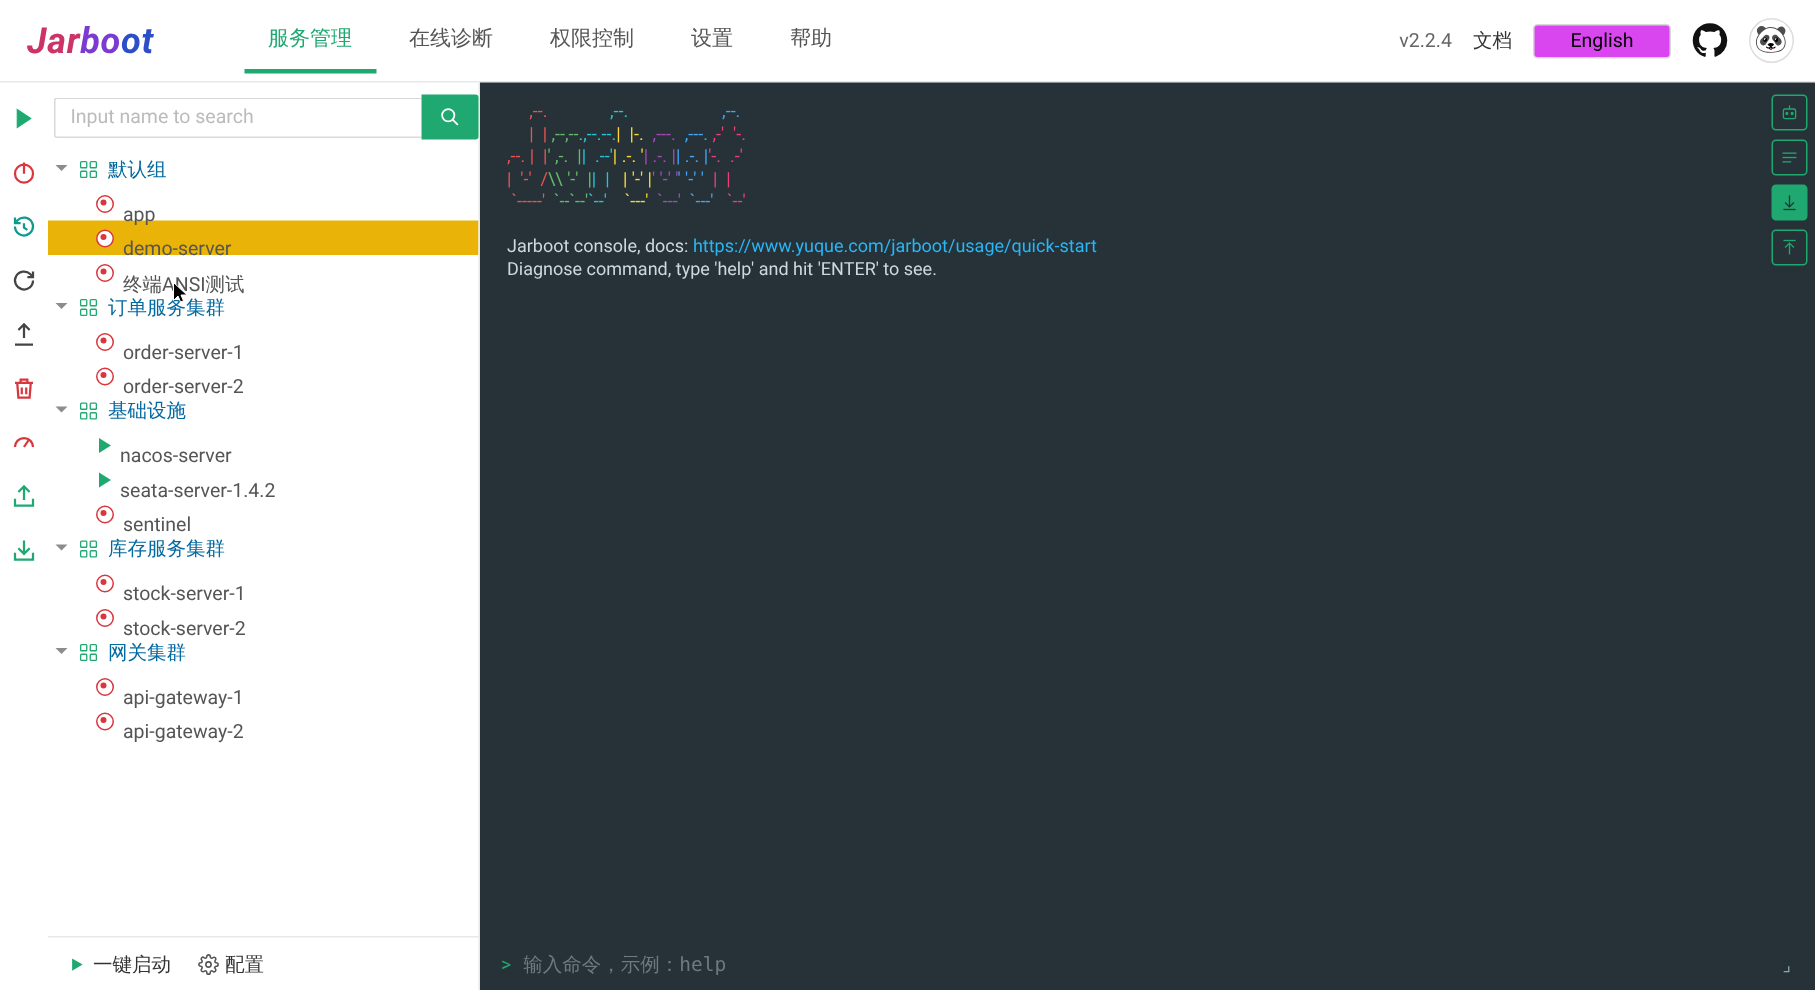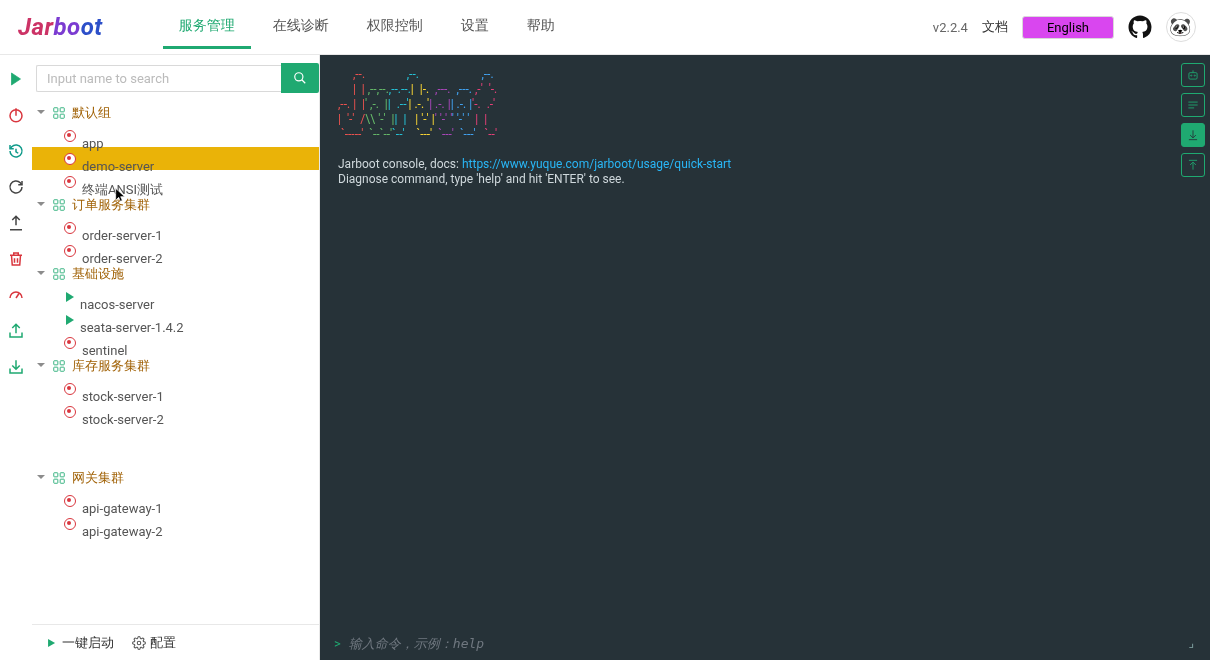--- a/index.html
+++ b/index.html
@@ -43,40 +43,40 @@
 .search-btn { width: 38px; height: 30px; background: #1fa971; border: none; display: flex; align-items: center; justify-content: center; cursor: pointer; border-radius: 0 2px 2px 0; }
 .search-btn svg { width: 14px; height: 14px; stroke: #fff; fill: none; stroke-width: 2; }
 
 .tree { flex: 1; overflow: auto; font-size: 13px; }
 .tree-row { display: flex; align-items: center; height: 23px; cursor: pointer; white-space: nowrap; }
 .tree-row.selected { background: #eab308; }
 .caret { width: 12px; height: 12px; margin: 0 4px 0 0; }
 .caret svg { width: 10px; height: 10px; fill: #8c8c8c; display: block; }
 .group-icon { width: 14px; height: 14px; margin-right: 6px; }
 .group-icon svg { width: 14px; height: 14px; stroke: #1fa971; fill: none; stroke-width: 1.5; }
-.group-label { color: #a16207; font-weight: 500; }
+.group-label { color: #0369a1; font-weight: 500; }
 .status-dot { width: 12px; height: 12px; border-radius: 50%; margin-right: 6px; flex: 0 0 auto; position: relative; box-sizing: border-box; }
 .status-dot.stopped { border: 1.5px solid #d9363e; background: #fff; }
 .status-dot.stopped::after { content: ""; position: absolute; top: 2px; left: 2px; width: 4px; height: 4px; border-radius: 50%; background: #d9363e; }
 .run-tri { width: 0; height: 0; border-left: 8px solid #1fa971; border-top: 5px solid transparent; border-bottom: 5px solid transparent; margin-right: 6px; margin-left: 2px; }
 .leaf-label { color: #555; margin-top: 16px; }
 
 .bottom-bar { height: 36px; border-top: 1px solid #e8e8e8; display: flex; align-items: center; gap: 18px; padding-left: 12px; font-size: 13px; color: #333; }
 .bottom-btn { display: flex; align-items: center; gap: 4px; cursor: pointer; }
 .bottom-btn svg { width: 14px; height: 14px; }
 .bottom-btn.play svg { fill: #1fa971; }
 
 
 .terminal-wrap { flex: 1; display: flex; flex-direction: column; background: #263238; position: relative; min-width: 0; }
 .terminal { flex: 1; padding: 12px 18px; font-family: "Consolas", "Menlo", monospace; font-size: 12px; line-height: 1.25; color: #cfd8dc; overflow: auto; white-space: pre; }
 .ascii-row { display: block; }
 .t-link { color: #29b6f6; }
 .term-input-row { height: 34px; display: flex; align-items: center; padding: 0 14px; font-family: monospace; font-size: 13px; color: #1fa971; }
 .term-prompt { margin-right: 8px; }
-.term-input { flex: 1; background: transparent; border: none; outline: none; color: #84cc16; font-family: monospace; font-size: 13px; font-style: italic; }
+.term-input { flex: 1; background: transparent; border: none; outline: none; color: #84cc16; font-family: monospace; font-size: 13px; }
 .term-input::placeholder { color: #707880; }
 .bottom-right-glyph { color: #8aa; font-size: 12px; margin-left: auto; margin-right: 2px; }
 
 
 .term-tools { position: absolute; right: 5px; top: 8px; display: flex; flex-direction: column; gap: 6px; }
 .term-tool { width: 24px; height: 24px; border: 1px solid #1fa971; border-radius: 3px; display: flex; align-items: center; justify-content: center; cursor: pointer; }
 .term-tool.filled { background: #1fa971; }
 .term-tool svg { width: 14px; height: 14px; }
 .term-tool:not(.filled) svg { stroke: #1fa971; fill: none; stroke-width: 1.5; }
 .term-tool.filled svg { stroke: #263238; fill: none; stroke-width: 1.5; }
@@ -276,21 +276,21 @@
           <span class="group-label">库存服务集群</span>
         </div>
         <div class="tree-row" style="padding-left: 32px;">
           <span class="status-dot stopped"></span>
           <span class="leaf-label">stock-server-1</span>
         </div>
         <div class="tree-row" style="padding-left: 32px;">
           <span class="status-dot stopped"></span>
           <span class="leaf-label">stock-server-2</span>
         </div>
-        <div class="tree-row" style="padding-left: 4px; margin-top: 43px;">
+        <div class="tree-row" style="padding-left: 4px;">
           <span class="caret">
             <svg viewBox="0 0 10 10">
               <path d="M1 3l4 4 4-4z"></path>
             </svg>
           </span>
           <span class="group-icon"><svg viewBox="0 0 24 24">
               <rect x="3" y="3" width="7" height="7" rx="1"></rect>
               <rect x="14" y="3" width="7" height="7" rx="1"></rect>
               <rect x="3" y="14" width="7" height="7" rx="1"></rect>
               <rect x="14" y="14" width="7" height="7" rx="1"></rect>

